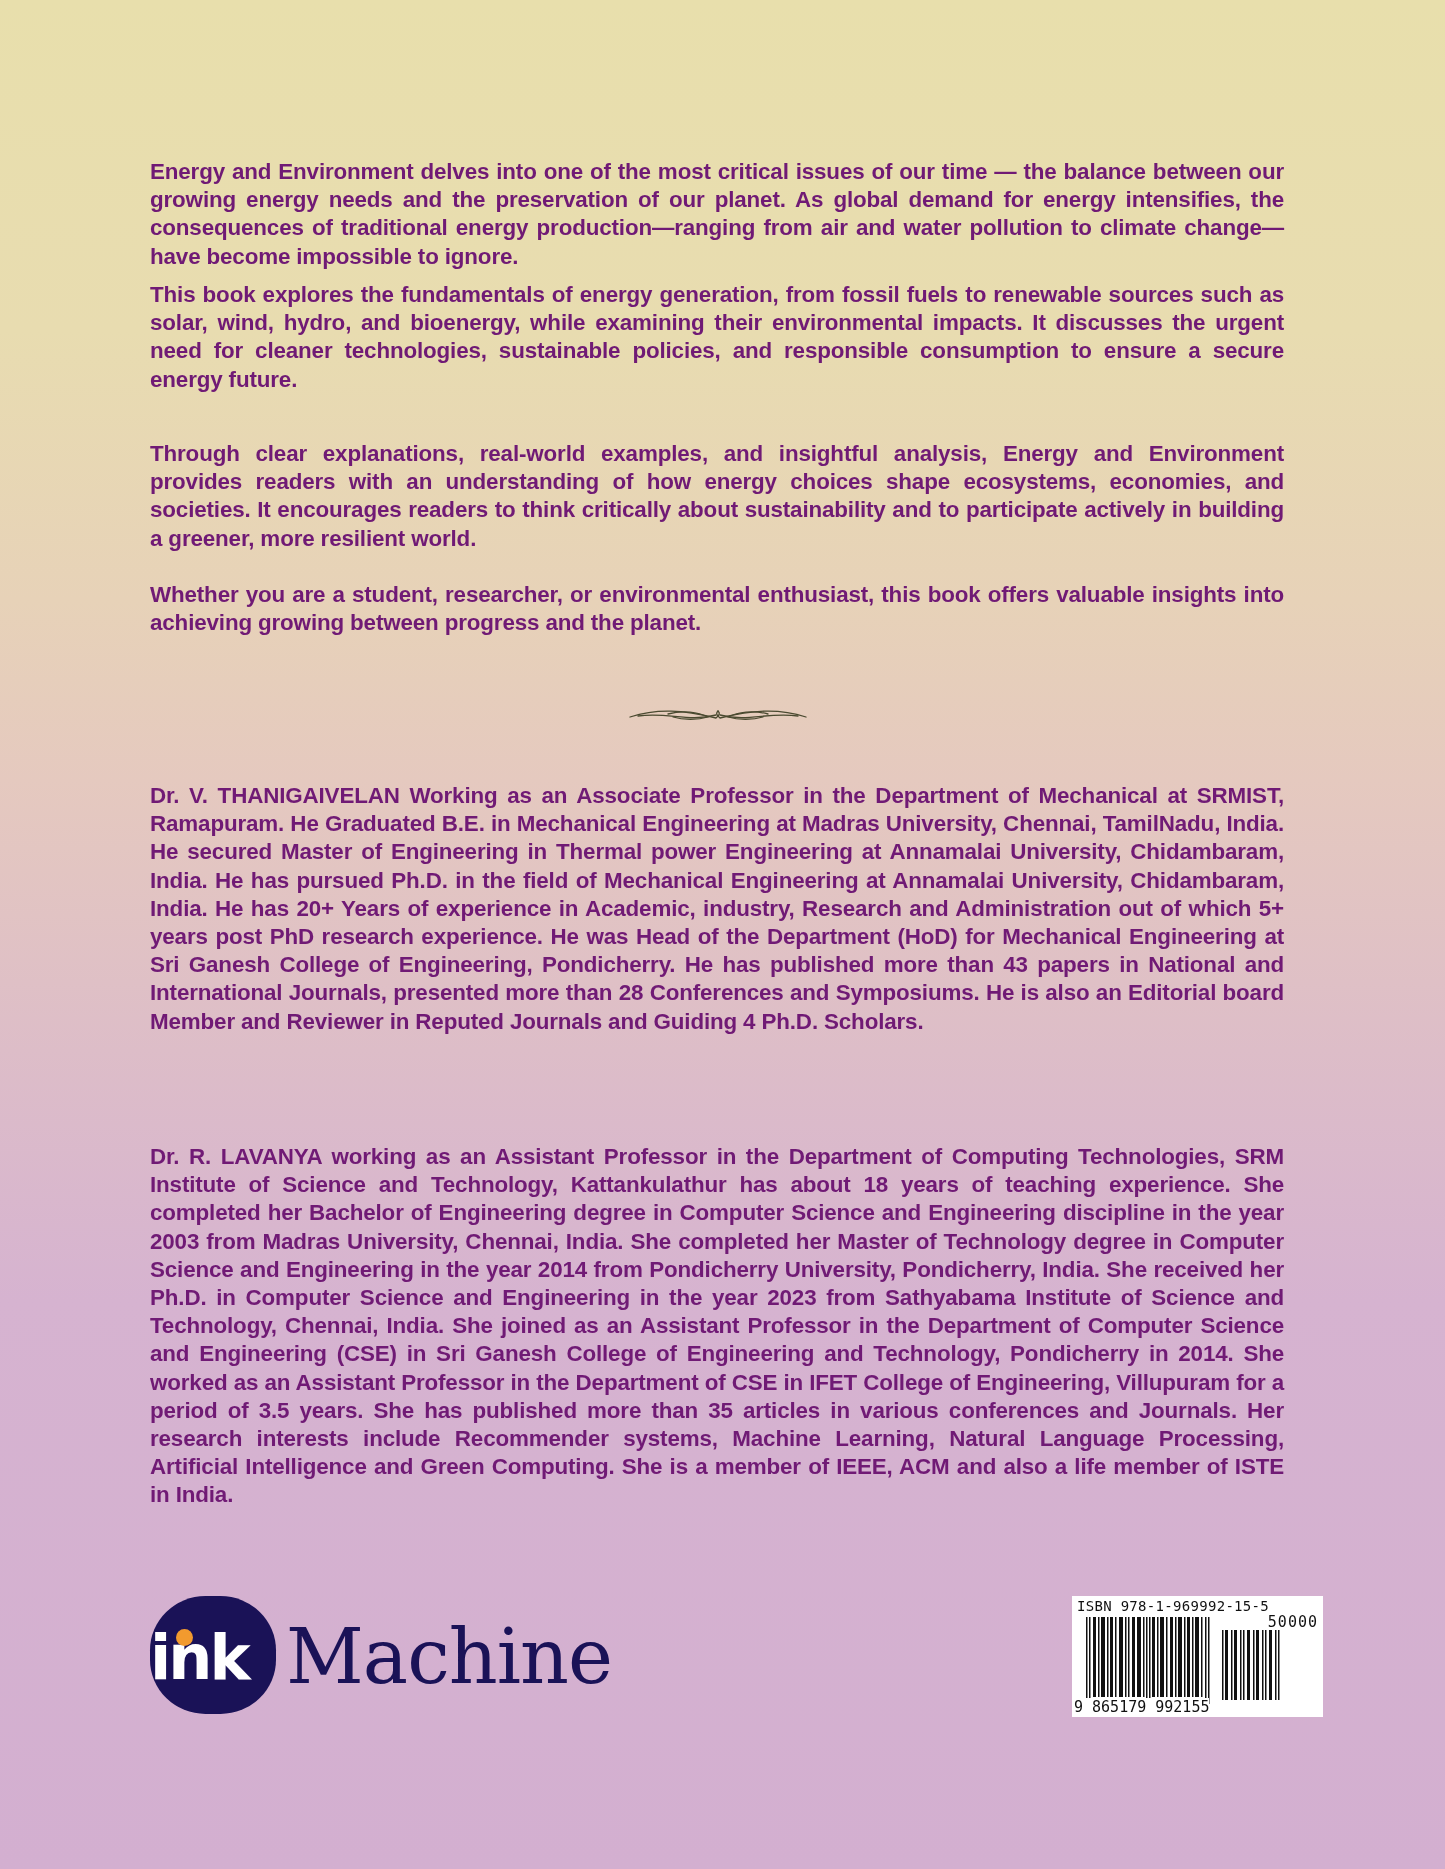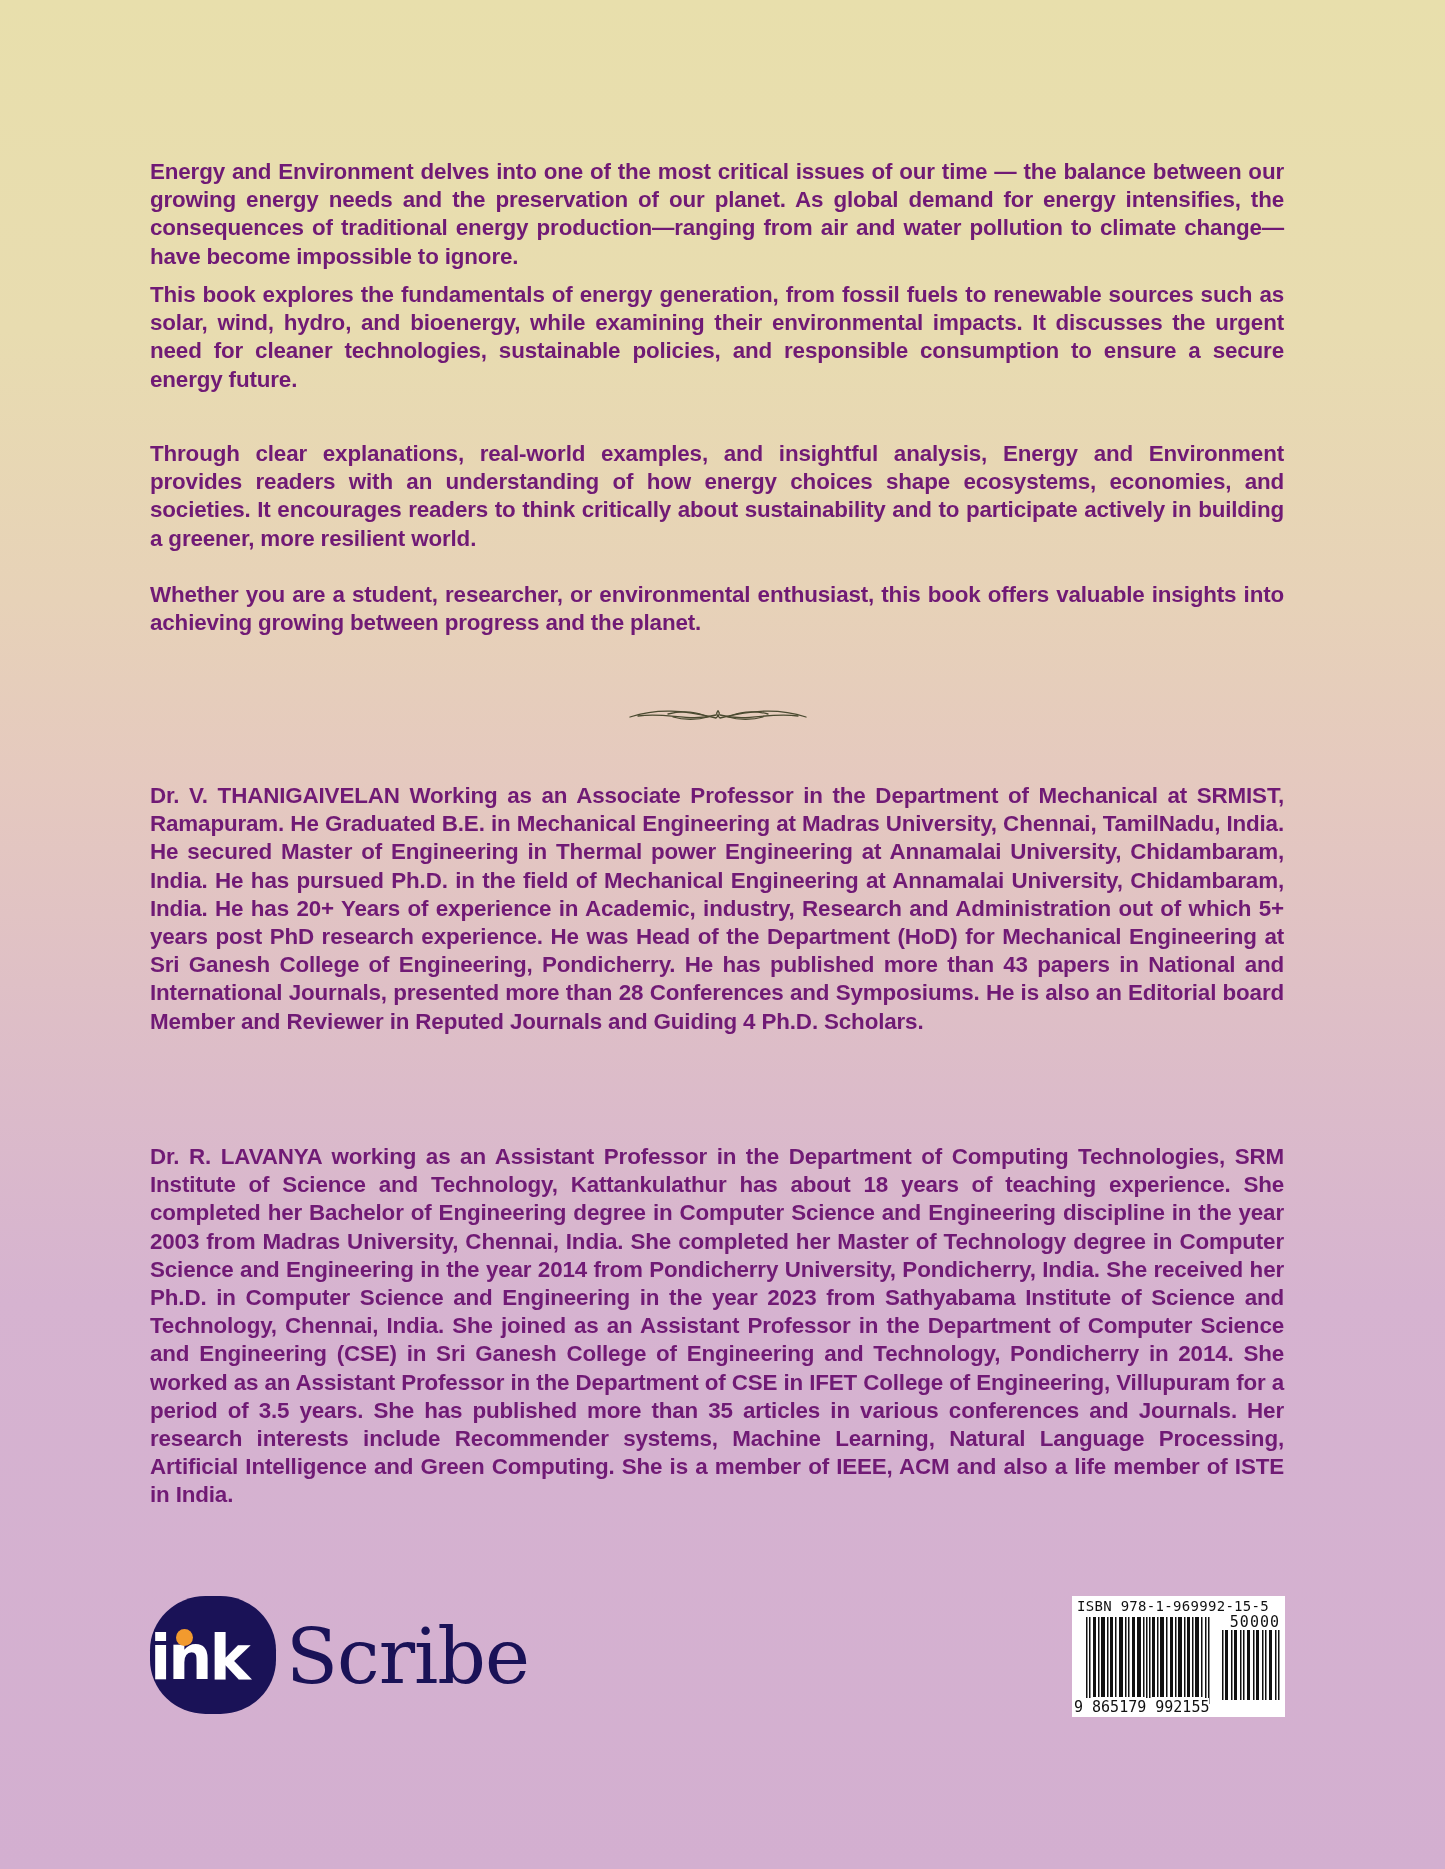--- a/index.html
+++ b/index.html
@@ -87,21 +87,21 @@
     letter-spacing: -1px;
     margin-left: 10px;
     line-height: 1;
     margin-top: 4px;
   }
 
   .barcode {
     position: absolute;
     left: 1072px;
     top: 1596px;
-    width: 213px;
+    width: 251px;
     height: 121px;
     background: #ffffff;
     font-family: "DejaVu Sans Mono", monospace;
     color: #111;
   }
   .isbn-label {
     position: absolute;
     left: 5px;
     top: 2px;
     font-size: 14px;
@@ -158,21 +158,21 @@
 </svg>
 
 <p class="text-block author-1">Dr. V. THANIGAIVELAN Working as an Associate Professor in the Department of Mechanical at SRMIST, Ramapuram. He Graduated B.E. in Mechanical Engineering at Madras University, Chennai, TamilNadu, India. He secured Master of Engineering in Thermal power Engineering at Annamalai University, Chidambaram, India. He has pursued Ph.D. in the field of Mechanical Engineering at Annamalai University, Chidambaram, India. He has 20+ Years of experience in Academic, industry, Research and Administration out of which 5+ years post PhD research experience. He was Head of the Department (HoD) for Mechanical Engineering at Sri Ganesh College of Engineering, Pondicherry. He has published more than 43 papers in National and International Journals, presented more than 28 Conferences and Symposiums. He is also an Editorial board Member and Reviewer in Reputed Journals and Guiding 4 Ph.D. Scholars.</p>
 <p class="text-block author-2">Dr. R. LAVANYA working as an Assistant Professor in the Department of Computing Technologies, SRM Institute of Science and Technology, Kattankulathur has about 18 years of teaching experience. She completed her Bachelor of Engineering degree in Computer Science and Engineering discipline in the year 2003 from Madras University, Chennai, India. She completed her Master of Technology degree in Computer Science and Engineering in the year 2014 from Pondicherry University, Pondicherry, India. She received her Ph.D. in Computer Science and Engineering in the year 2023 from Sathyabama Institute of Science and Technology, Chennai, India. She joined as an Assistant Professor in the Department of Computer Science and Engineering (CSE) in Sri Ganesh College of Engineering and Technology, Pondicherry in 2014. She worked as an Assistant Professor in the Department of CSE in IFET College of Engineering, Villupuram for a period of 3.5 years. She has published more than 35 articles in various conferences and Journals. Her research interests include Recommender systems, Machine Learning, Natural Language Processing, Artificial Intelligence and Green Computing. She is a member of IEEE, ACM and also a life member of ISTE in India.</p>
 
 <div class="logo">
   <div class="logo-mark">
     <span class="logo-mark-text">ink</span>
     <span class="logo-dot"></span>
   </div>
-  <span class="logo-word">Scribe</span>
+  <span class="logo-word">Machine</span>
 </div>
 
 <div class="barcode">
   <span class="isbn-label">ISBN 978-1-969992-15-5</span>
   <span class="price-code">50000</span>
   <svg class="bars-main" viewBox="0 0 125 87" preserveAspectRatio="none">
     <g fill="#111">
       <rect x="0" y="0" width="1.5" height="87"></rect>
         <rect x="3" y="0" width="1.5" height="87"></rect>
       <rect x="7" y="0" width="3" height="80"></rect>

